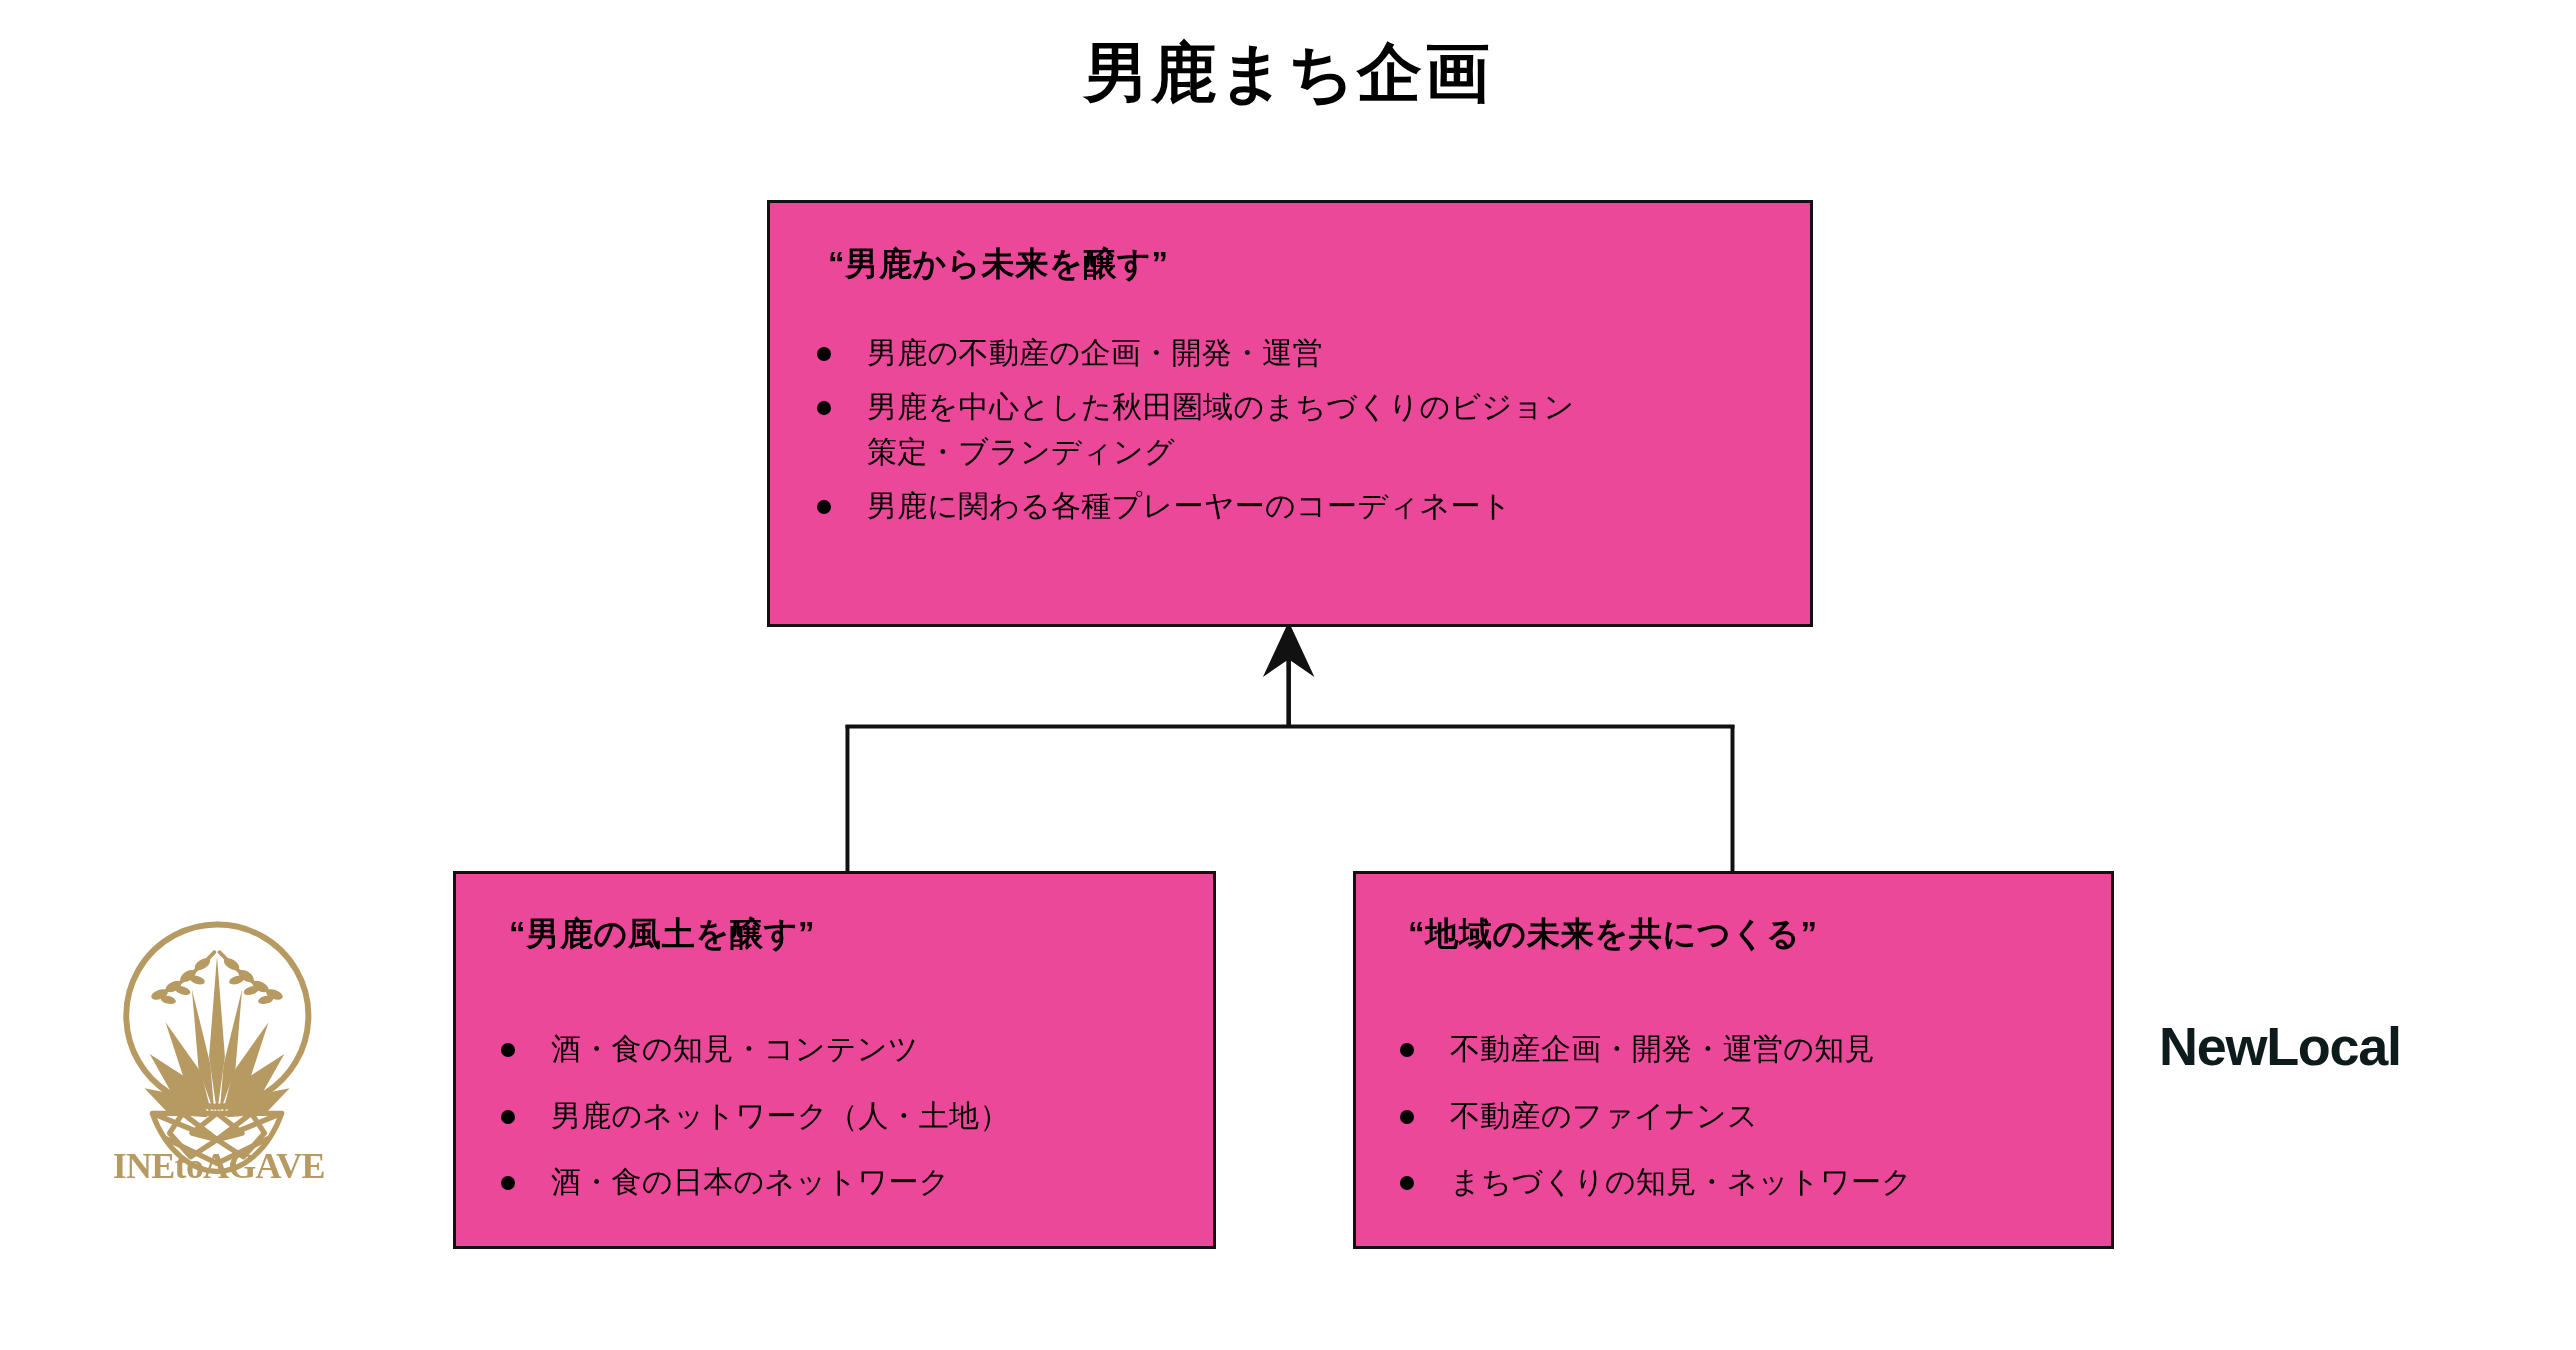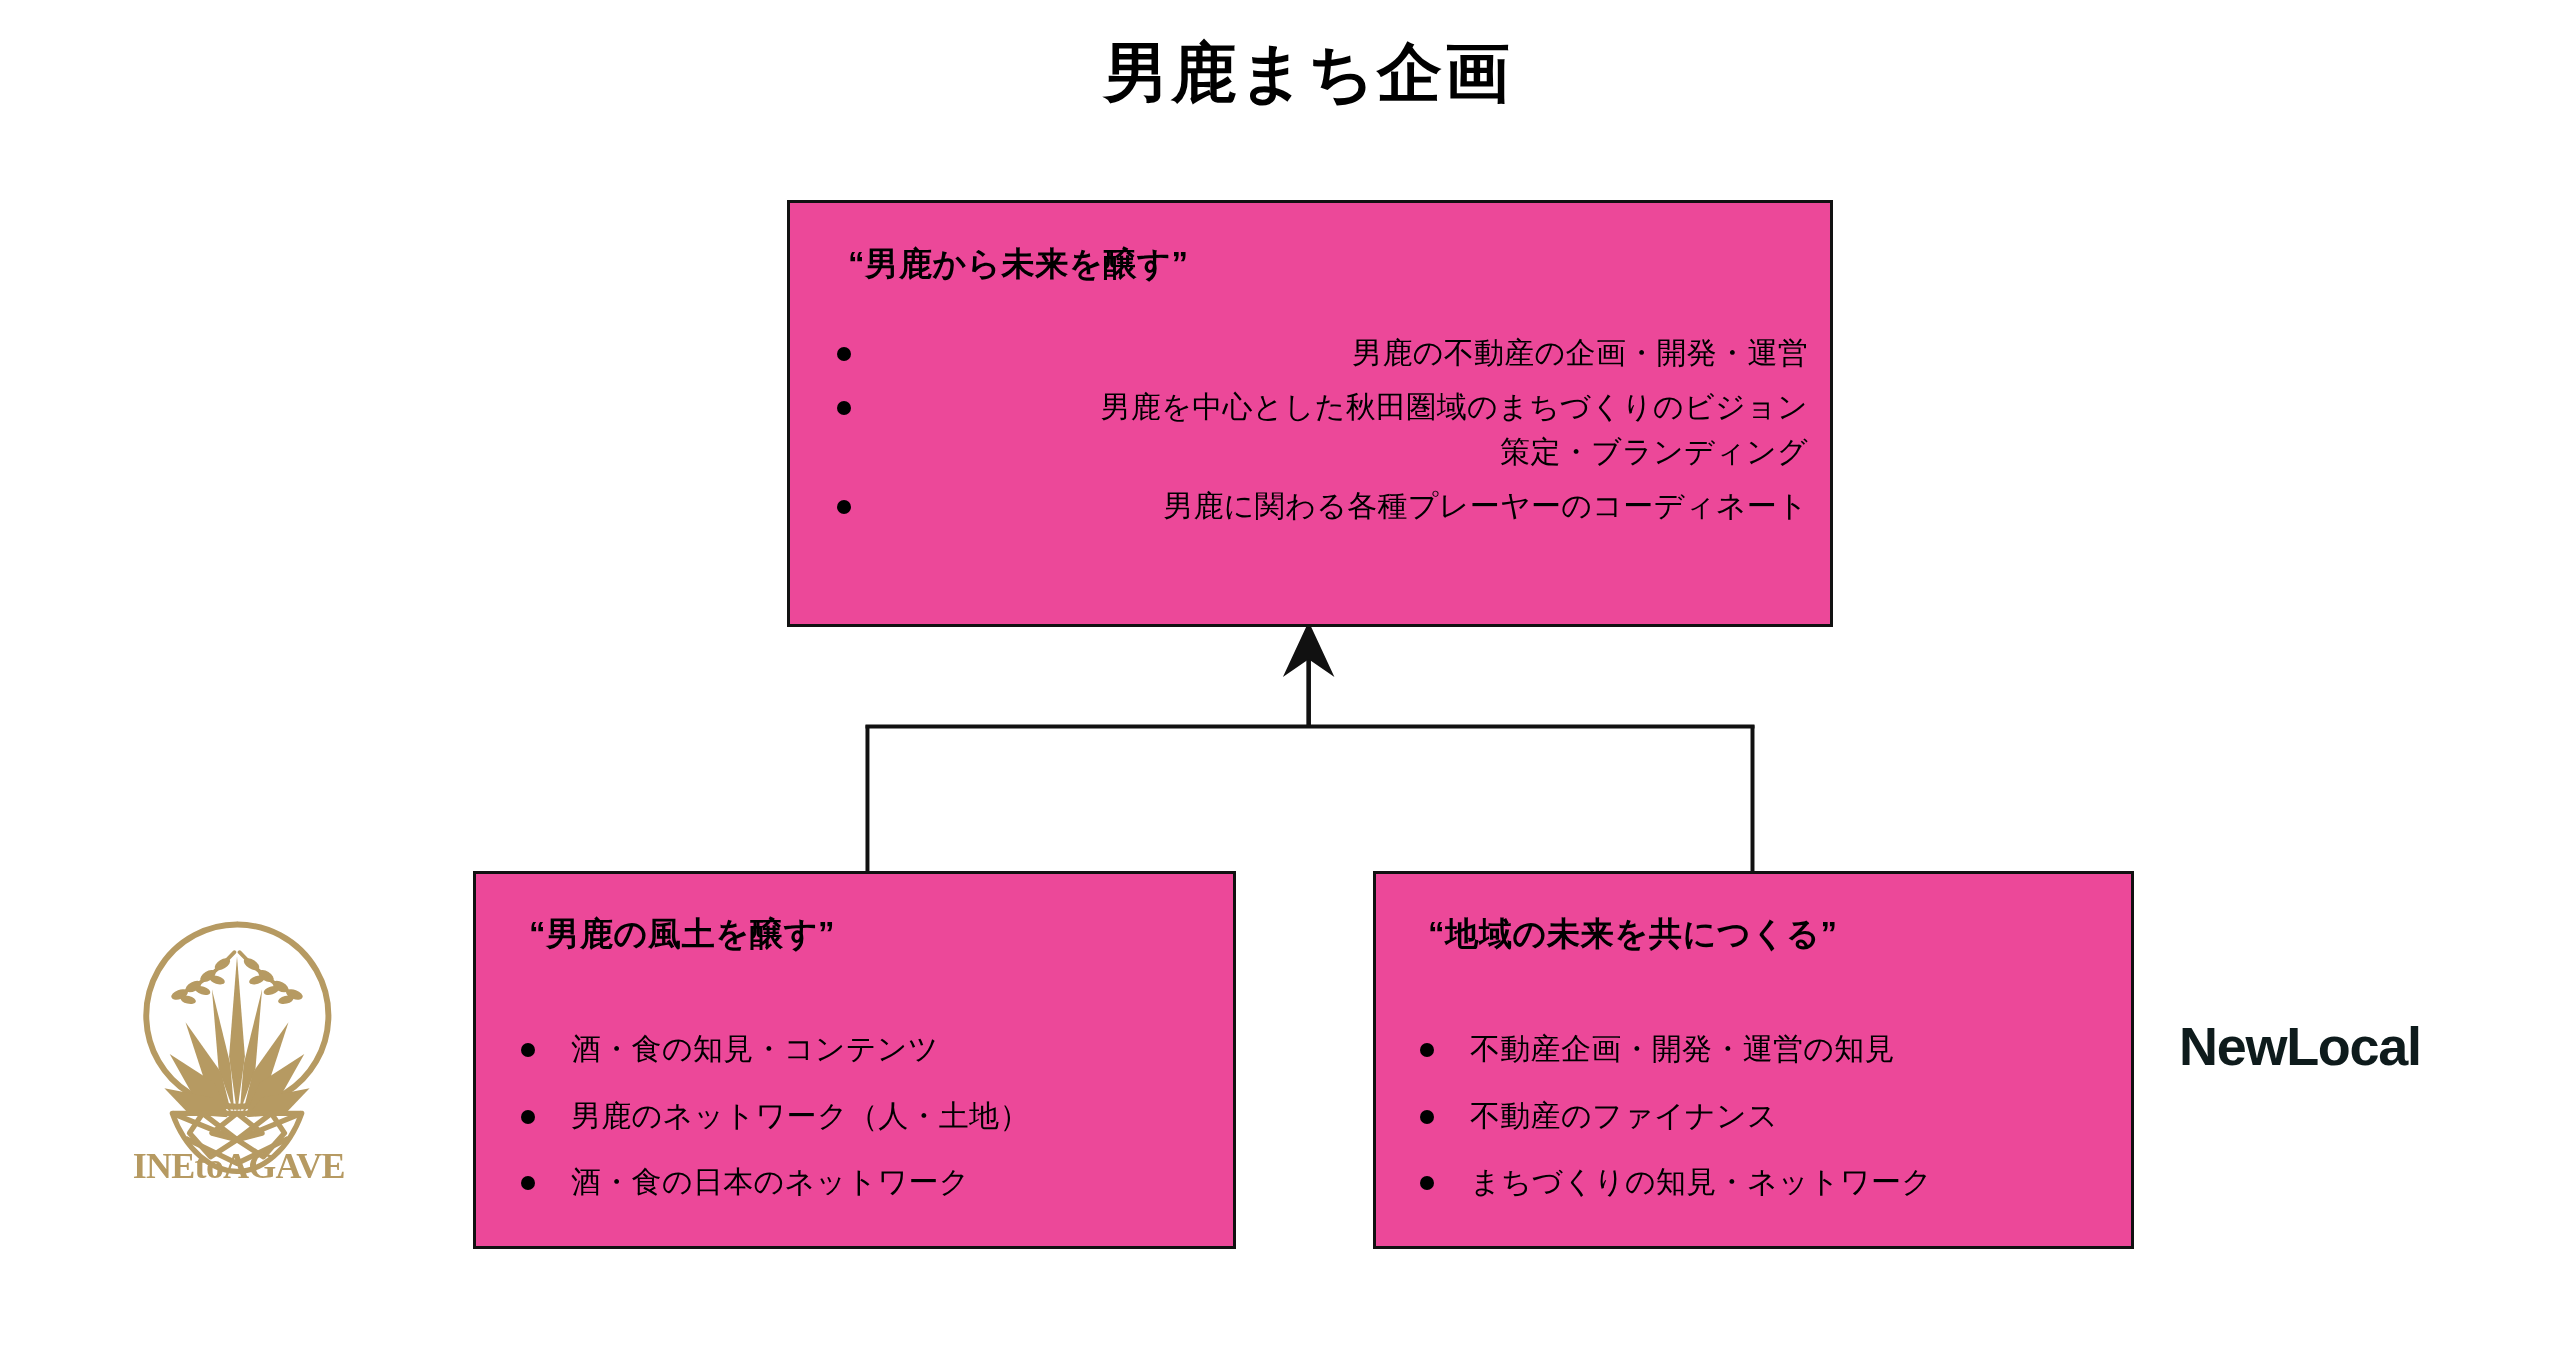--- a/index.html
+++ b/index.html
@@ -16,21 +16,20 @@
     color: #000000;
     -webkit-font-smoothing: antialiased;
   }
 
   #slide {
     position: absolute;
     left: 0; top: 0;
     width: 2512px;
     height: 1350px;
     background: #ffffff;
-    margin-left: 20px;
   }
 
   
   .slide-title {
     position: absolute;
     left: 0;
     top: 36px;
     width: 2576px;
     text-align: center;
     font-size: 65px;
@@ -81,21 +80,21 @@
   .box-top .box-heading { left: 58px; top: 41px; }
   .box-left .box-heading { left: 53px; top: 40px; }
   .box-right .box-heading { left: 52px; top: 40px; }
 
   .bullet-list {
     position: absolute;
     list-style: none;
     margin: 0;
     padding: 0;
   }
-  .box-top .bullet-list { left: 40px; top: 127px; width: 978px; text-align: right; }
+  .box-top .bullet-list { left: 40px; top: 127px; width: 978px; }
   .box-left .bullet-list { left: 38px; top: 152px; width: 700px; }
   .box-right .bullet-list { left: 37px; top: 152px; width: 700px; }
 
   .bullet-item {
     position: relative;
     padding-left: 57px;
     font-size: 30px;
     line-height: 1.52;
     letter-spacing: 0.3px;
     color: #000000;

